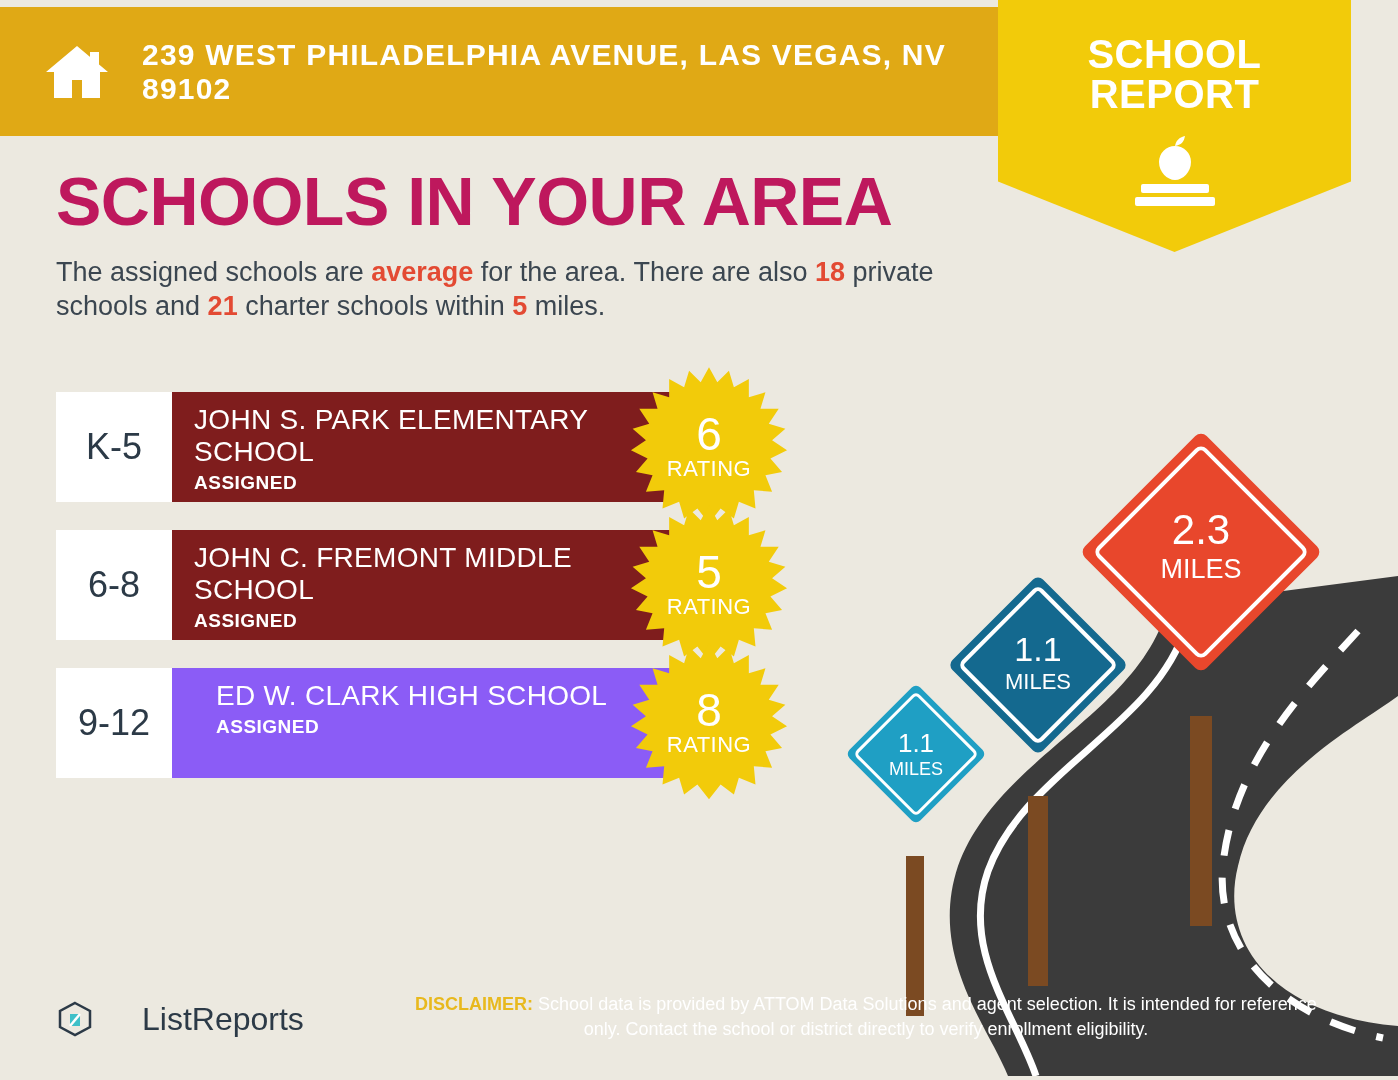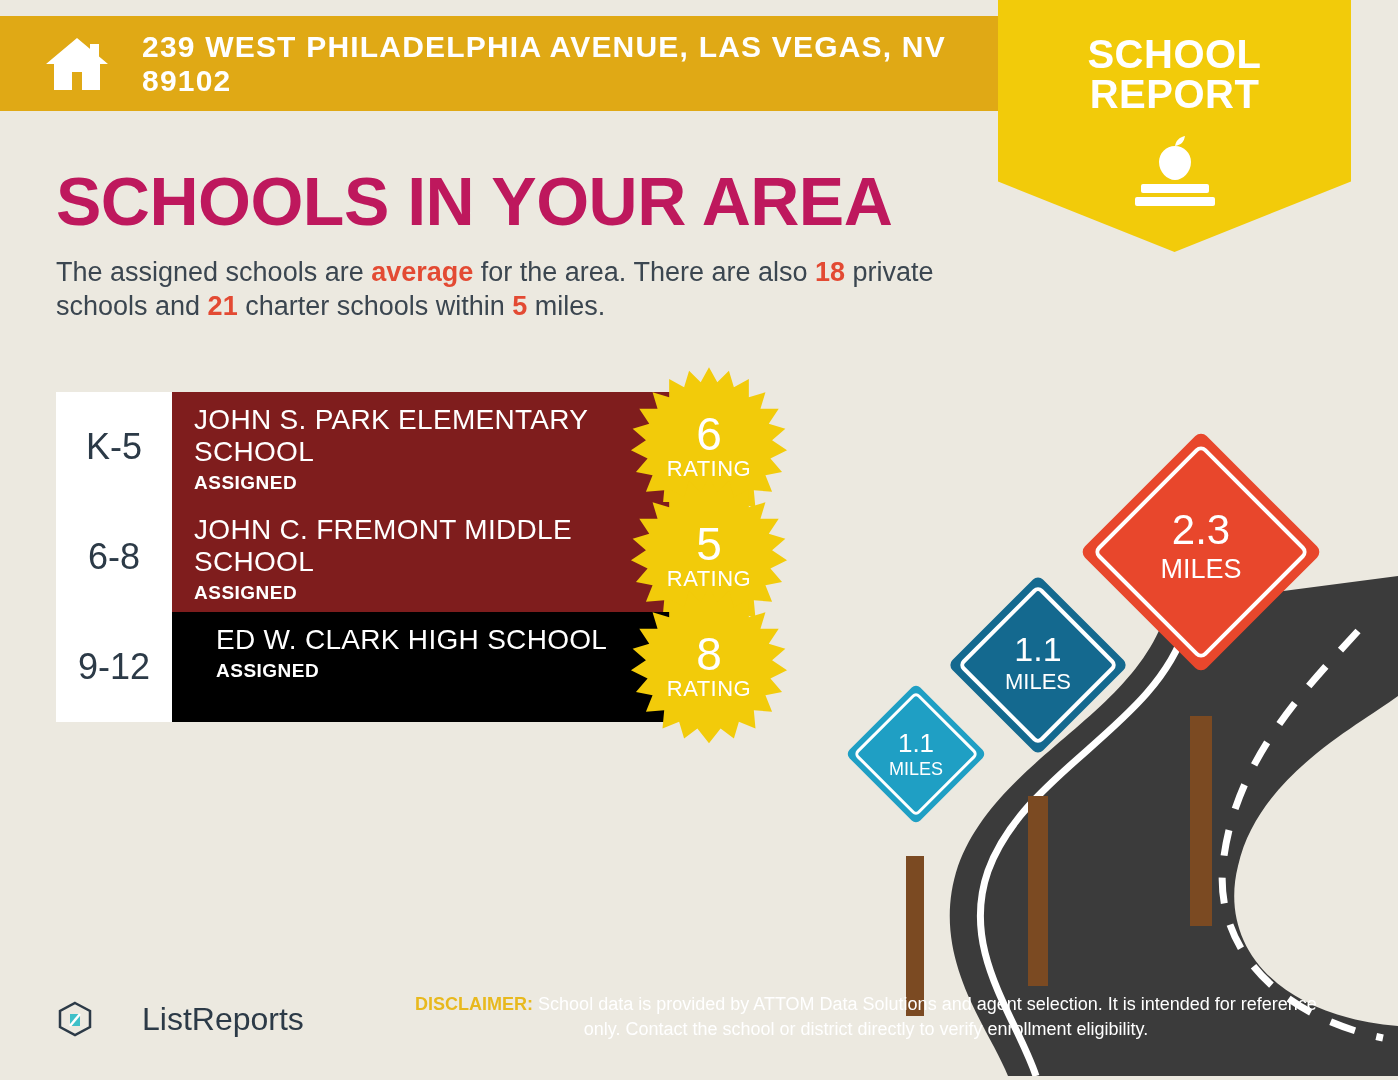--- a/index.html
+++ b/index.html
@@ -11,22 +11,22 @@
   }
   .page {
     position: relative;
     width: 1398px; height: 1080px;
     background: #ece9e0;
     overflow: hidden;
   }
 
   
   .header-bar {
-    position: absolute; top: 16px; left: 0;
-    width: 1000px; height: 95px;
+    position: absolute; top: 7px; left: 0;
+    width: 1000px; height: 129px;
     background: #e0a915;
     display: flex; align-items: center;
   }
   .home-icon { margin-left: 44px; width: 66px; height: 60px; }
   .address {
     margin-left: 32px;
     color: #ffffff;
     font-size: 30px;
     letter-spacing: 1.2px;
     font-weight: bold;
@@ -66,20 +66,21 @@
     line-height: 34px;
   }
   .subline b { color: #e34a33; }
 
   
   .rows { position: absolute; top: 392px; left: 56px; }
   .row {
     position: relative;
     height: 110px;
     width: 700px;
+    margin-bottom: 28px;
   }
   .grade-box {
     position: absolute; left: 0; top: 0;
     width: 116px; height: 110px;
     background: #ffffff;
     display: flex; align-items: center; justify-content: center;
     font-size: 36px;
     color: #2c3a47;
   }
   .name-box {
@@ -107,21 +108,21 @@
     color: #ffffff;
   }
   .rating-badge .star-bg {
     position: absolute; inset: 0;
   }
   .rating-num { position: relative; font-size: 46px; line-height: 44px; }
   .rating-lbl { position: relative; font-size: 22px; letter-spacing: 0.5px; }
 
   .c-teal { background: #7f1d1d; }
   .c-blue { background: #7f1d1d; }
-  .c-red  { background: #000000; padding-left: 44px; }
+  .c-red  { background: #8b5cf6; padding-left: 44px; }
 
   
   .road-art { position: absolute; right: 0; bottom: 0; }
 
   
   .logo {
     position: absolute; left: 56px; bottom: 42px;
     display: flex; align-items: center; gap: 38px;
   }
   .logo-mark { width: 38px; height: 38px; }

